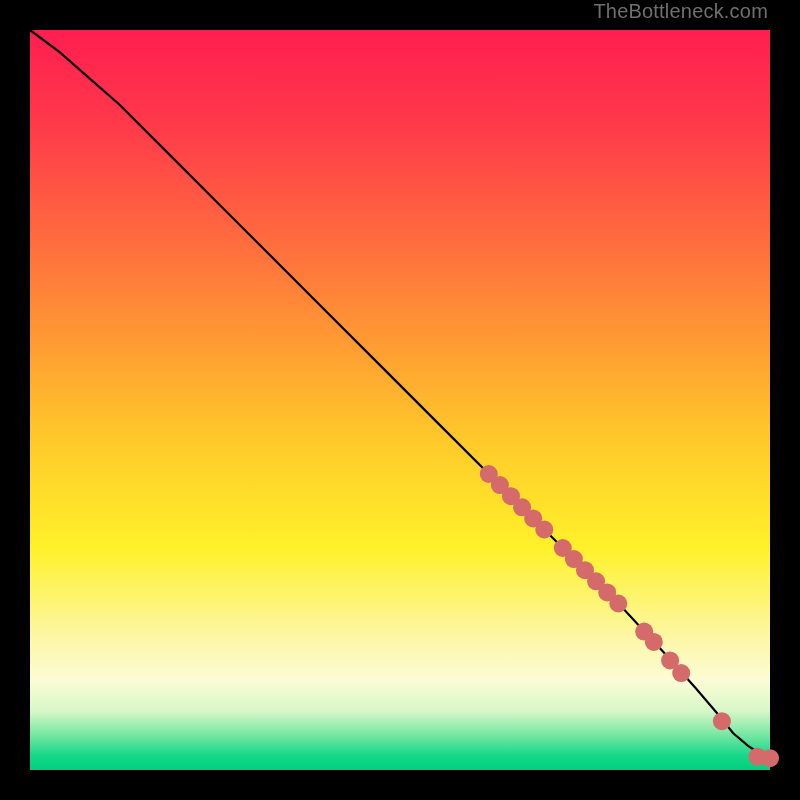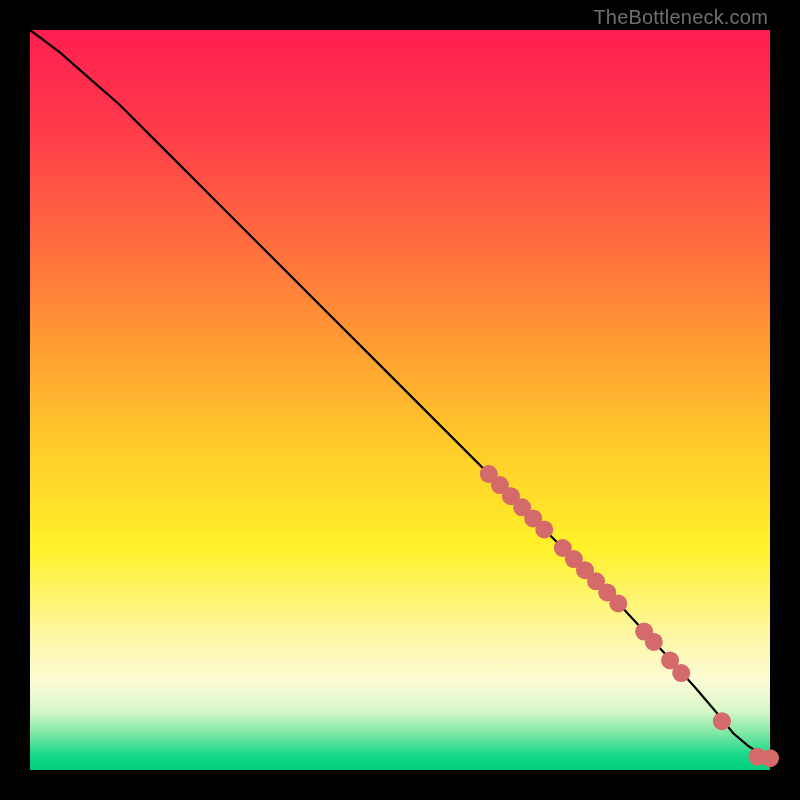--- a/index.html
+++ b/index.html
@@ -41,21 +41,21 @@
   svg.overlay {
     position: absolute;
     left: 30px;
     top: 30px;
     width: 740px;
     height: 740px;
     overflow: visible;
   }
   .attribution {
     position: absolute;
-    top: 6px;
+    top: 0;
     right: 32px;
     color: #6f6f6f;
     font-size: 20px;
     font-weight: 400;
     letter-spacing: 0.2px;
   }
 </style>
 </head>
 <body>
 

